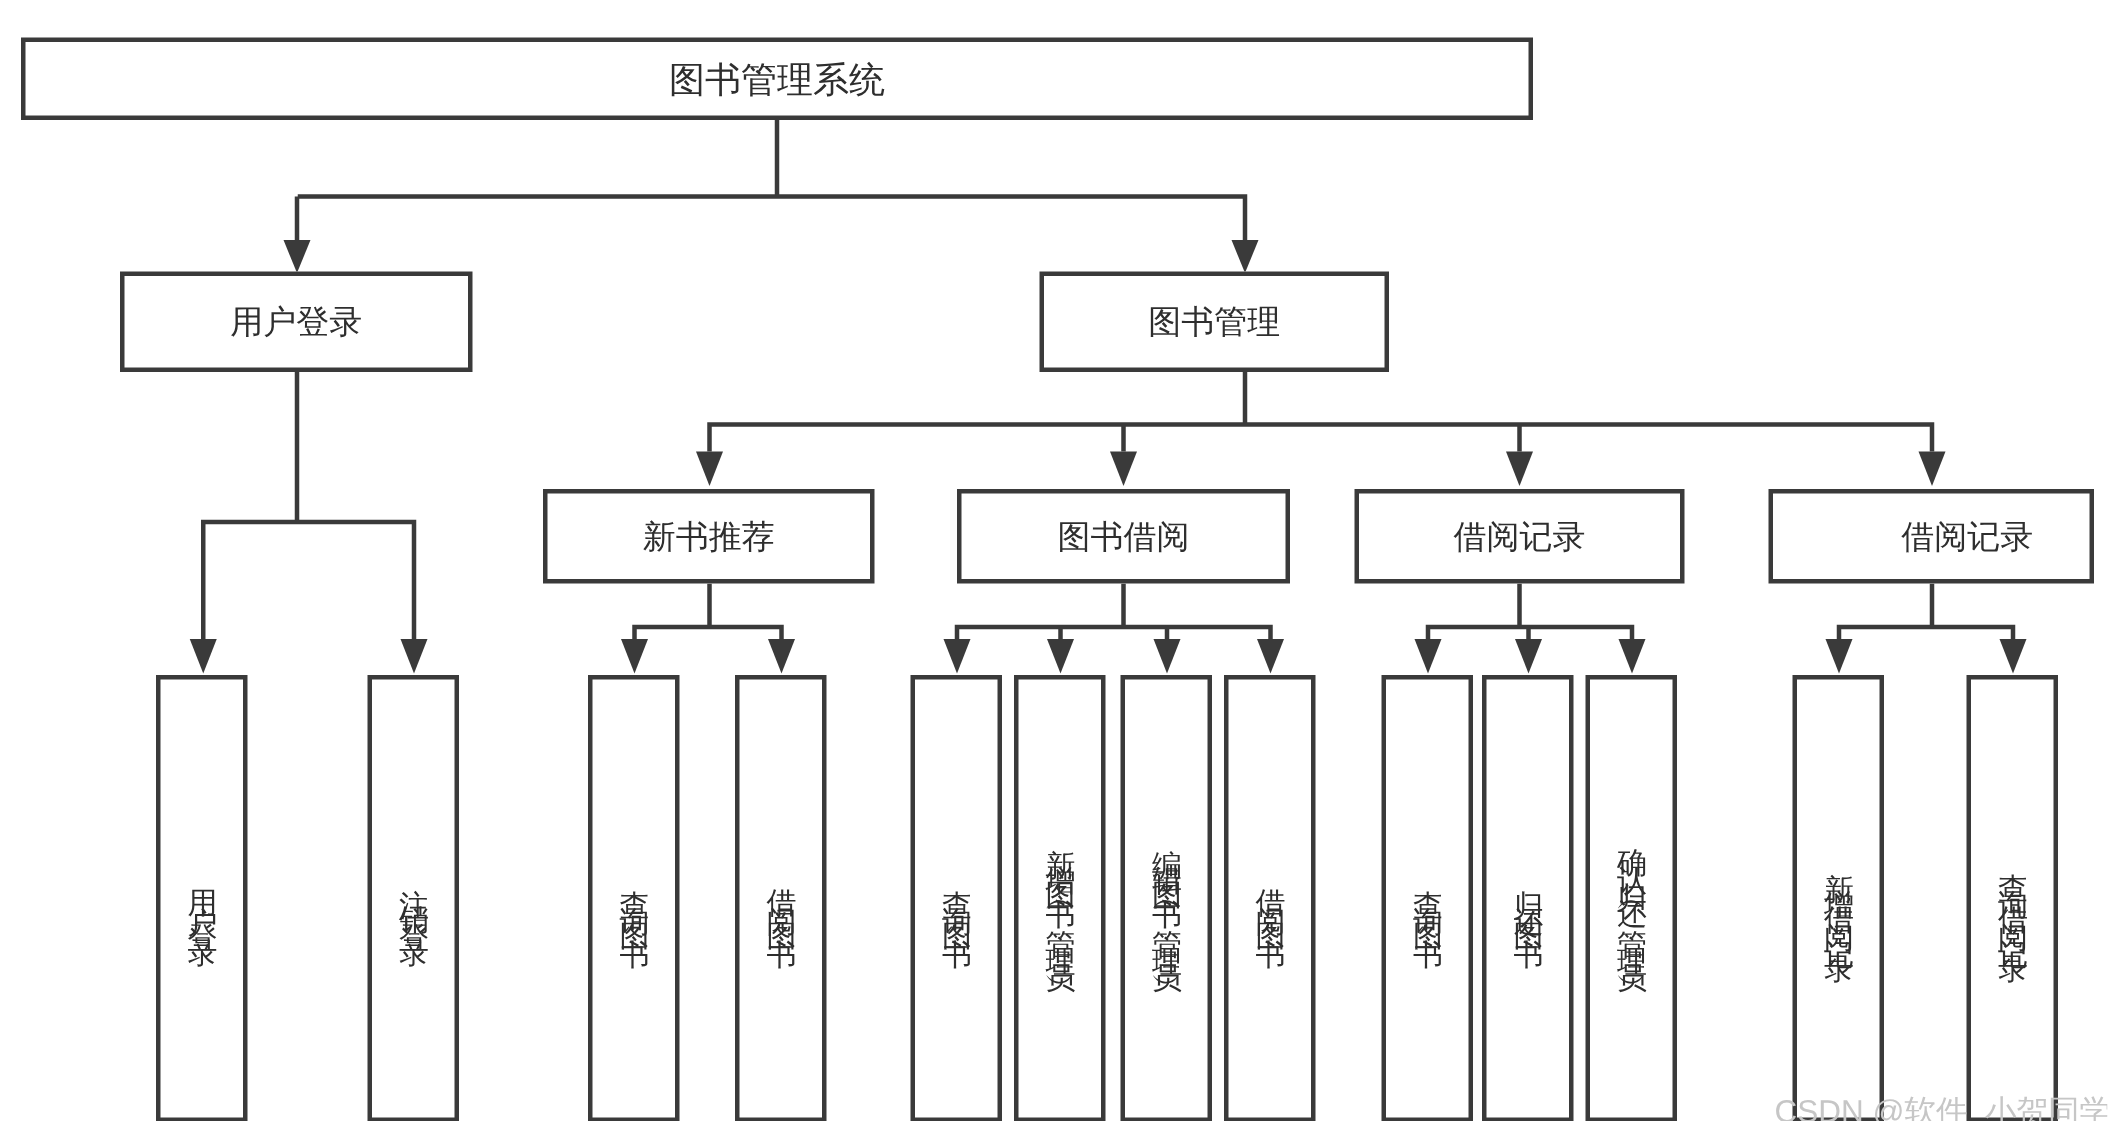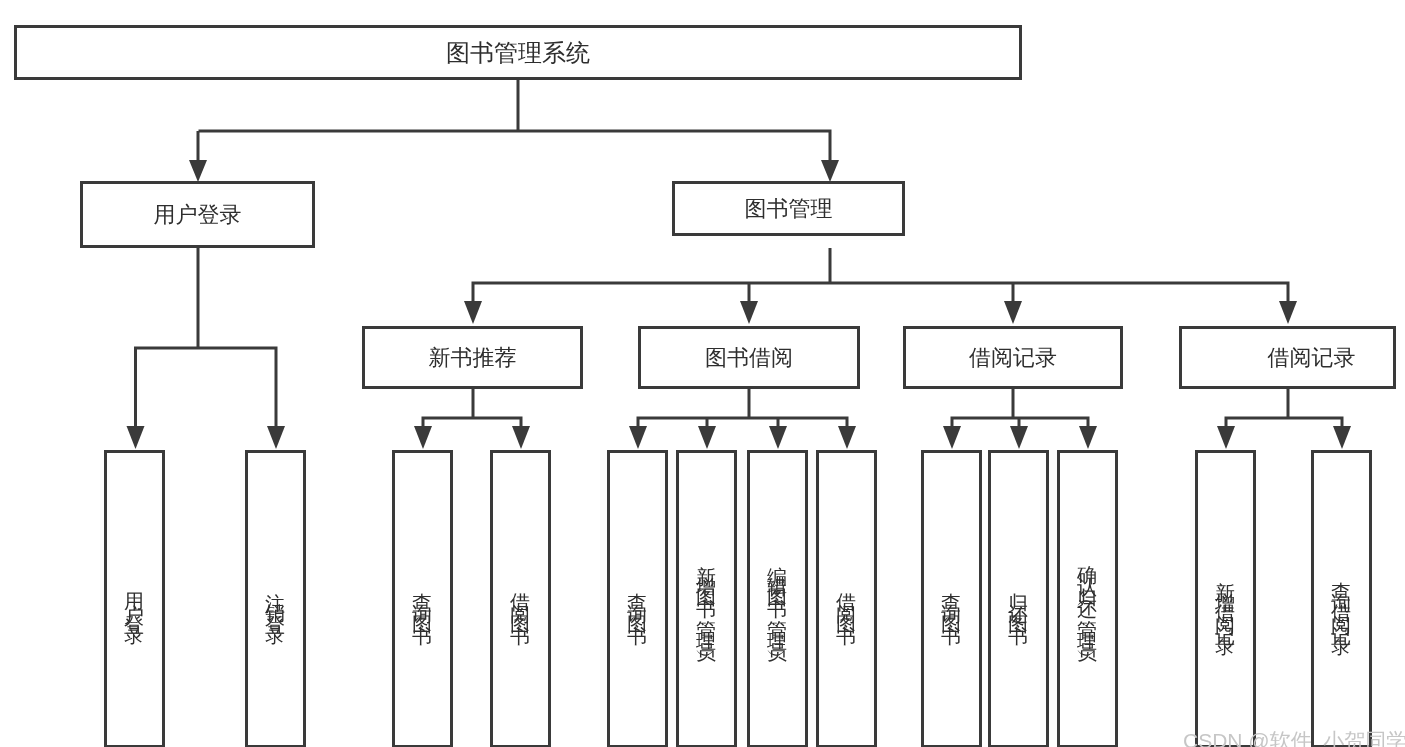--- a/index.html
+++ b/index.html
@@ -114,21 +114,21 @@
     <polygon class="arrow" points="1333,413 1351,413 1342,436"></polygon>
   </svg>
 
   <div class="hbox root-box" style="left:14px; top:12px; width:1008px; height:55px;">
     <span>图书管理系统</span>
   </div>
 
   <div class="hbox branch-box" style="left:80px; top:168px; width:235px; height:67px;">
     <span>用户登录</span>
   </div>
-  <div class="hbox branch-box" style="left:672px; top:168px; width:233px; height:55px;">
+  <div class="hbox branch-box" style="left:693px; top:168px; width:233px; height:67px;">
     <span>图书管理</span>
   </div>
 
   <div class="hbox branch-box" style="left:638px; top:313px; width:222px; height:63px;">
     <span>图书借阅</span>
   </div>
   <div class="hbox branch-box" style="left:362px; top:313px; width:221px; height:63px;">
     <span>新书推荐</span>
   </div>
   <div class="hbox branch-box" style="left:903px; top:313px; width:220px; height:63px;">

